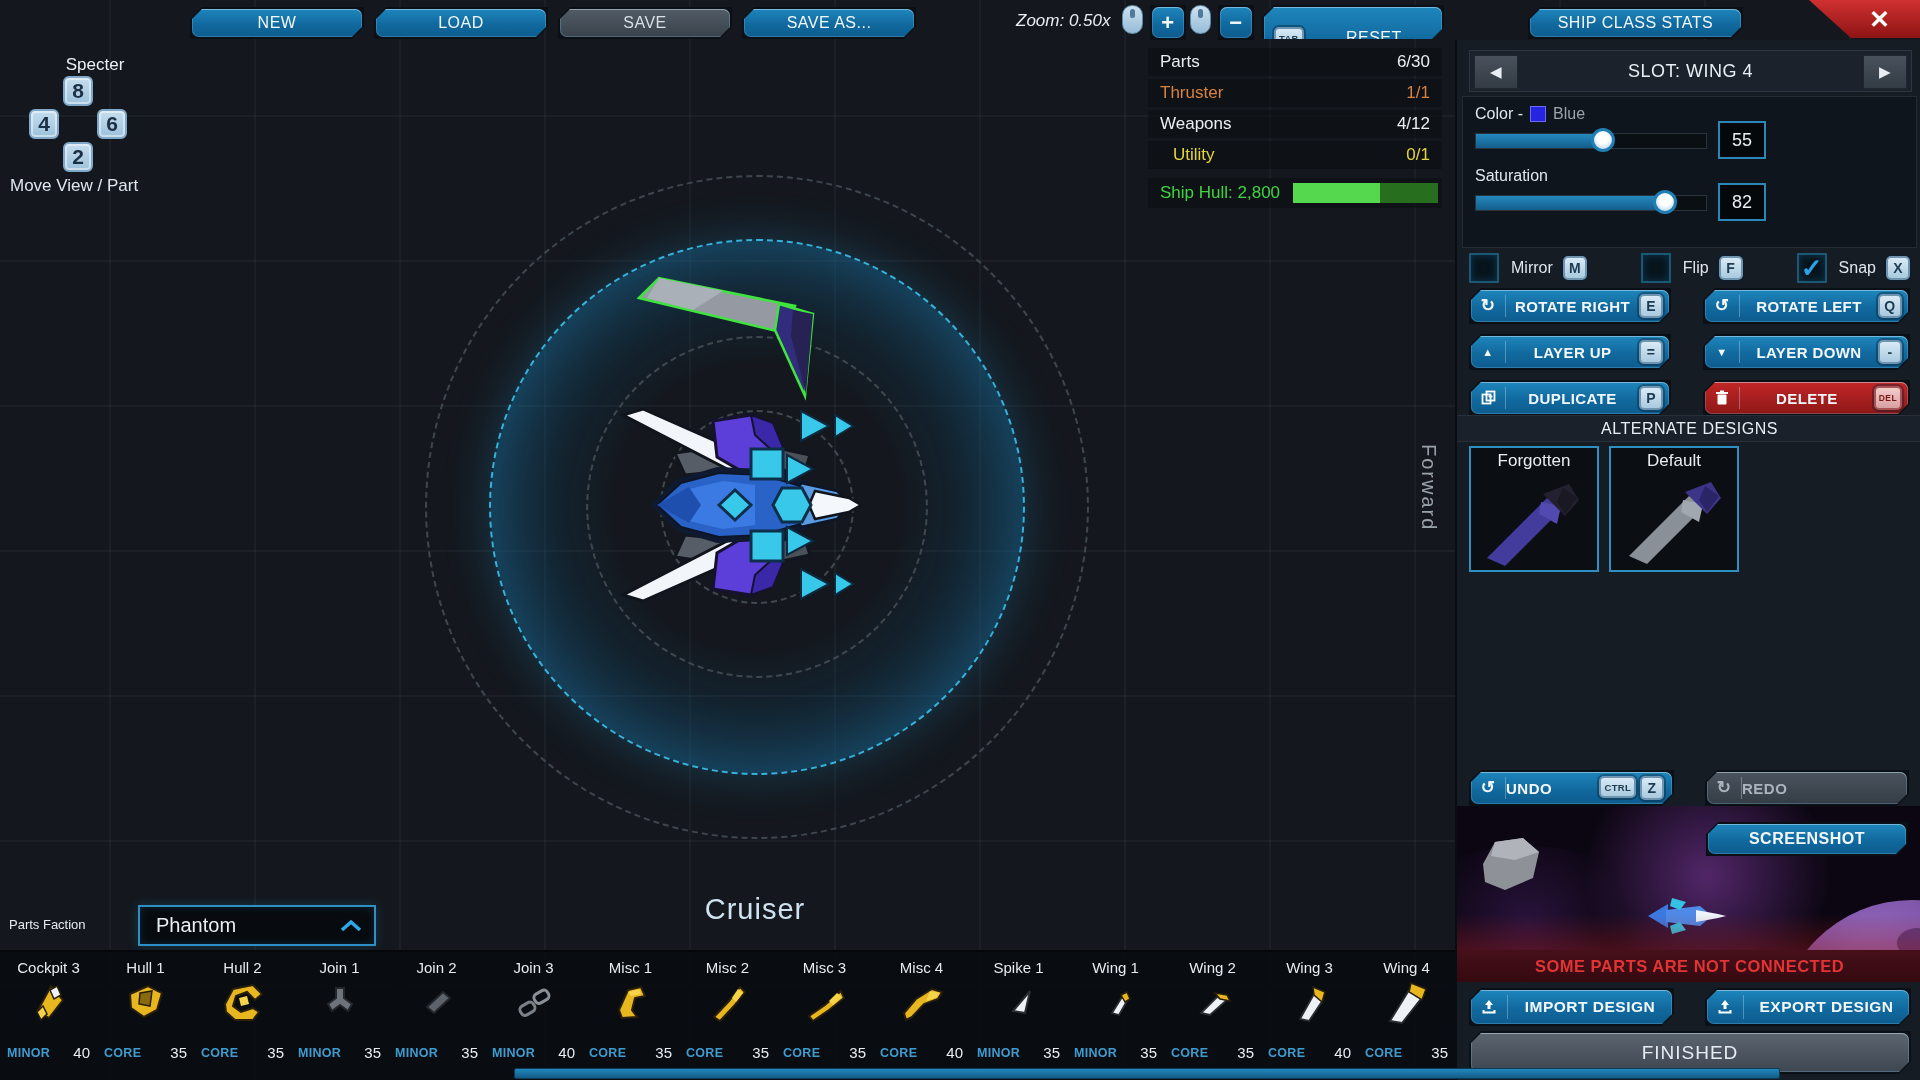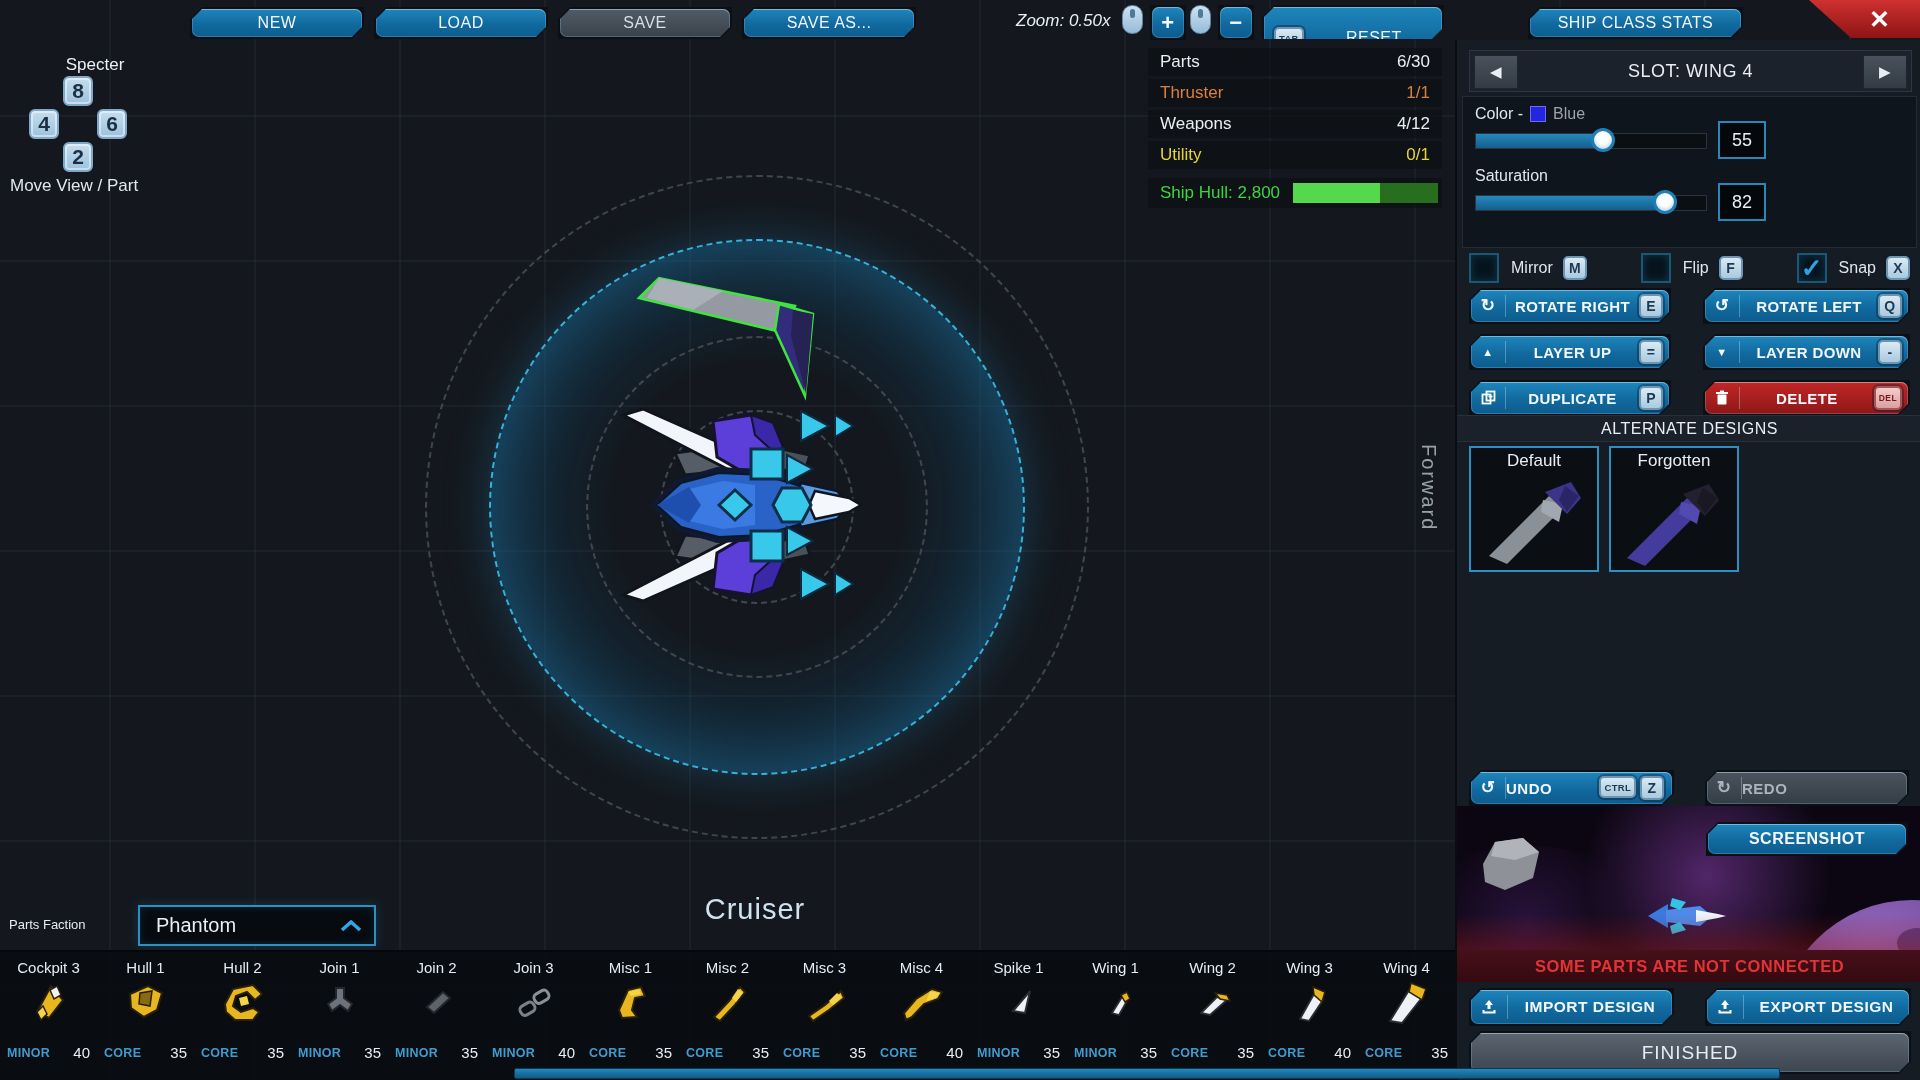--- a/index.html
+++ b/index.html
@@ -290,21 +290,21 @@
   </div>
       <div class="stat-row">
     <span class="sr-label" style="color: rgb(217, 129, 63);">Thruster</span>
     <span class="sr-value" style="color: rgb(217, 129, 63);">1/1</span>
   </div>
       <div class="stat-row">
     <span class="sr-label" style="color: rgb(233, 238, 243);">Weapons</span>
     <span class="sr-value" style="color: rgb(233, 238, 243);">4/12</span>
   </div>
       <div class="stat-row">
-    <span class="sr-label" style="color: rgb(229, 212, 60);">Utility</span>
+    <span class="sr-label" style="color: rgb(229, 212, 60); margin-left: 13px;">Utility</span>
     <span class="sr-value" style="color: rgb(229, 212, 60);">0/1</span>
   </div>
     </div>
   <div class="abs" id="hull-row">
     <span style="color:#3fd43f">Ship Hull:</span>&nbsp;
     <span style="color:#3fd43f">2,800</span>
     <div id="hull-bar">
         <div id="hull-fill" style="width: 60%;"></div>
       </div>
   </div>
@@ -420,35 +420,35 @@
             </span>
       <span class="act-label">DELETE</span>
       <span class="keycap red">DEL</span>
     </div>
   </div>
       </div>
 
     <div class="sec" id="alt-bar">ALTERNATE DESIGNS</div>
     <div class="sec" id="design-row">
         <div class="design-card">
+    <div class="design-name">Forgotten</div>
+    <div class="design-art"><svg width="112" height="98" viewBox="0 0 112 98">
+              <polygon points="8,88 68,28 84,38 26,96" fill="#433c9c"></polygon>
+              <polygon points="62,32 82,36 78,54 60,44" fill="#524aae"></polygon>
+              <polygon points="64,24 90,14 100,30 86,46 74,34" fill="#23202f"></polygon>
+              <polygon points="84,18 98,28 86,44 78,32" fill="#1a1822"></polygon>
+            </svg></div>
+  </div>
+        <div class="design-card">
     <div class="design-name">Default</div>
     <div class="design-art"><svg width="112" height="98" viewBox="0 0 112 98">
               <polygon points="10,86 70,26 86,36 28,94" fill="#8a9098"></polygon>
               <polygon points="64,30 84,34 80,52 62,42" fill="#a2a8b0"></polygon>
               <polygon points="66,22 92,12 102,28 88,44 76,32" fill="#3c3488"></polygon>
               <polygon points="86,16 100,26 88,42 80,30" fill="#2a2566"></polygon>
-            </svg></div>
-  </div>
-        <div class="design-card">
-    <div class="design-name">Forgotten</div>
-    <div class="design-art"><svg width="112" height="98" viewBox="0 0 112 98">
-              <polygon points="8,88 68,28 84,38 26,96" fill="#433c9c"></polygon>
-              <polygon points="62,32 82,36 78,54 60,44" fill="#524aae"></polygon>
-              <polygon points="64,24 90,14 100,30 86,46 74,34" fill="#23202f"></polygon>
-              <polygon points="84,18 98,28 86,44 78,32" fill="#1a1822"></polygon>
             </svg></div>
   </div>
       </div>
 
     <div class="sec cbtn" id="undo-btn">
       <div class="cbtn-i">
         <span class="act-icon">↺</span>
         <span class="hist-label">UNDO</span>
         <span class="kc-pair">
           <span class="keycap small">CTRL</span>

